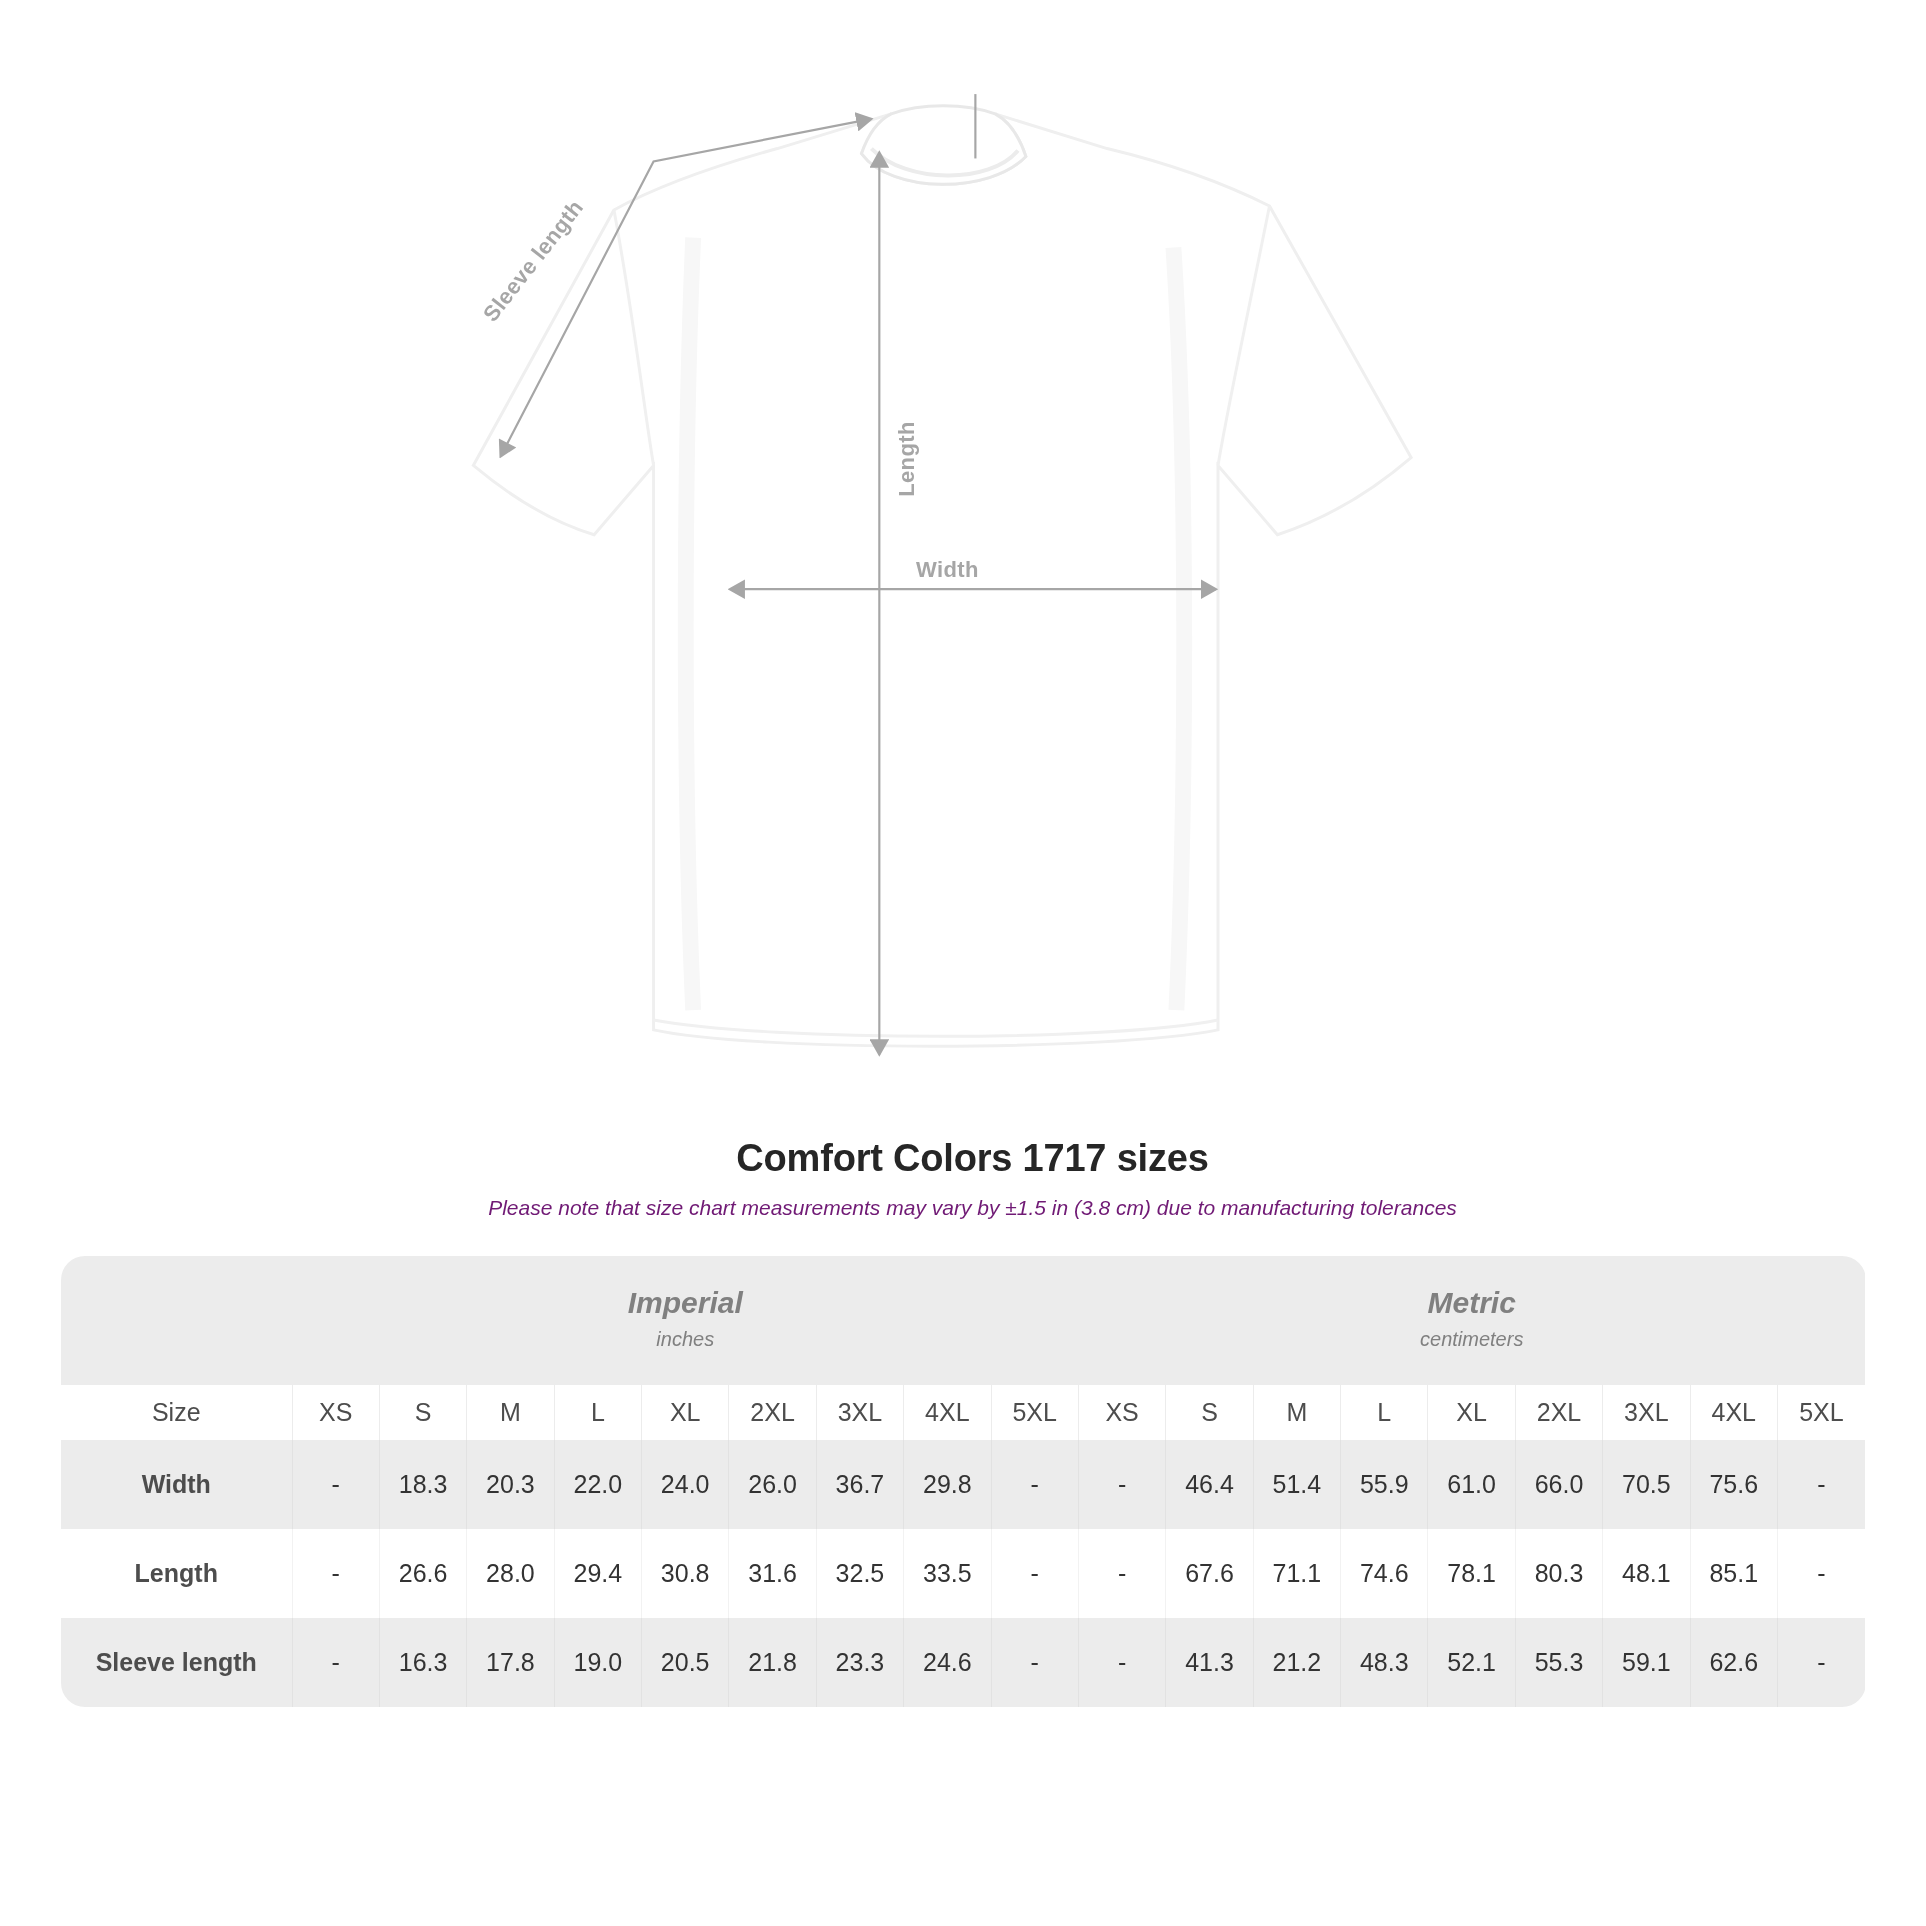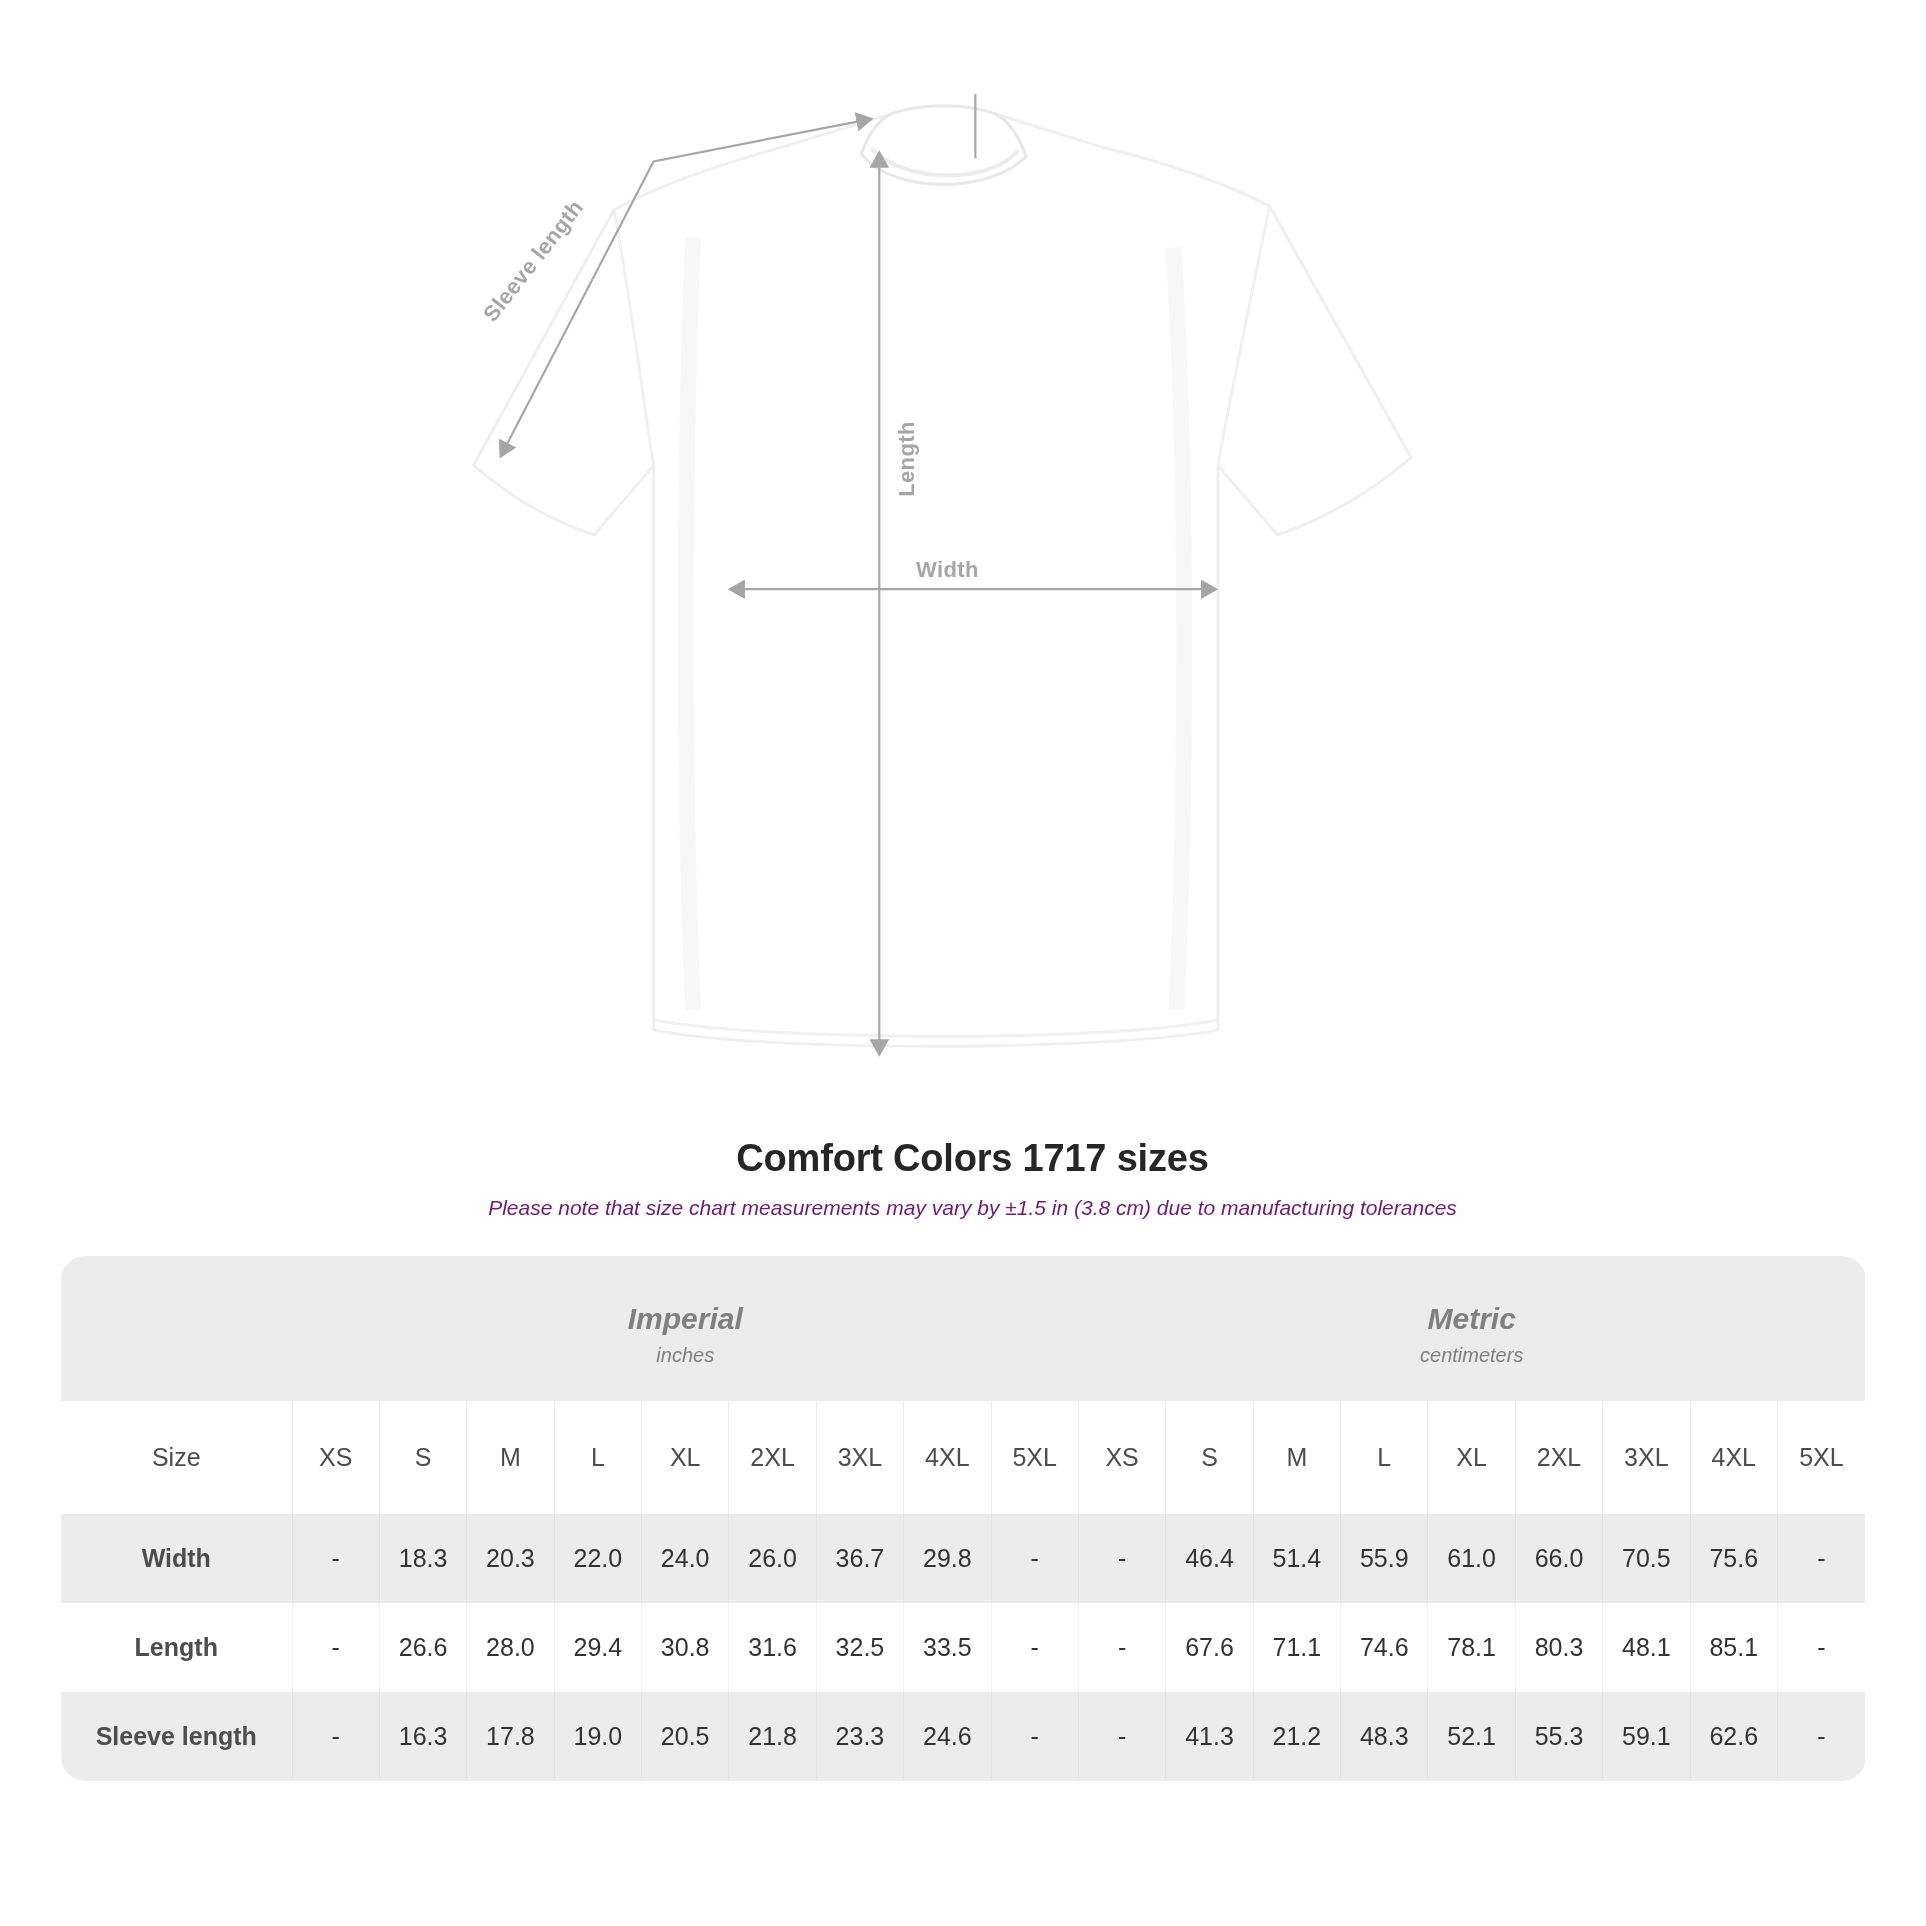--- a/index.html
+++ b/index.html
@@ -86,42 +86,42 @@
   }
   table.size-table td, table.size-table th {
     text-align: center;
     vertical-align: middle;
     font-weight: normal;
   }
 
   
   .unit-row td {
     background: #ececec;
-    padding: 46px 0 34px 0;
+    padding: 30px 0 34px 0;
   }
   .unit-name {
     font-size: 30px;
     font-weight: bold;
     font-style: italic;
     color: #808080;
   }
   .unit-sub {
     font-size: 20px;
     font-style: italic;
     color: #808080;
     margin-top: 8px;
   }
   .unit-row td.corner {
     background: #ececec;
   }
 
   
   .head-row td {
     background: #ffffff;
-    padding: 42px 0;
+    padding: 13px 0;
     font-size: 25px;
     font-weight: bold;
     color: #4d4d4d;
     border-left: 1px solid #ececec;
   }
   .head-row td.rowhead {
     border-left: none;
   }
 
   

